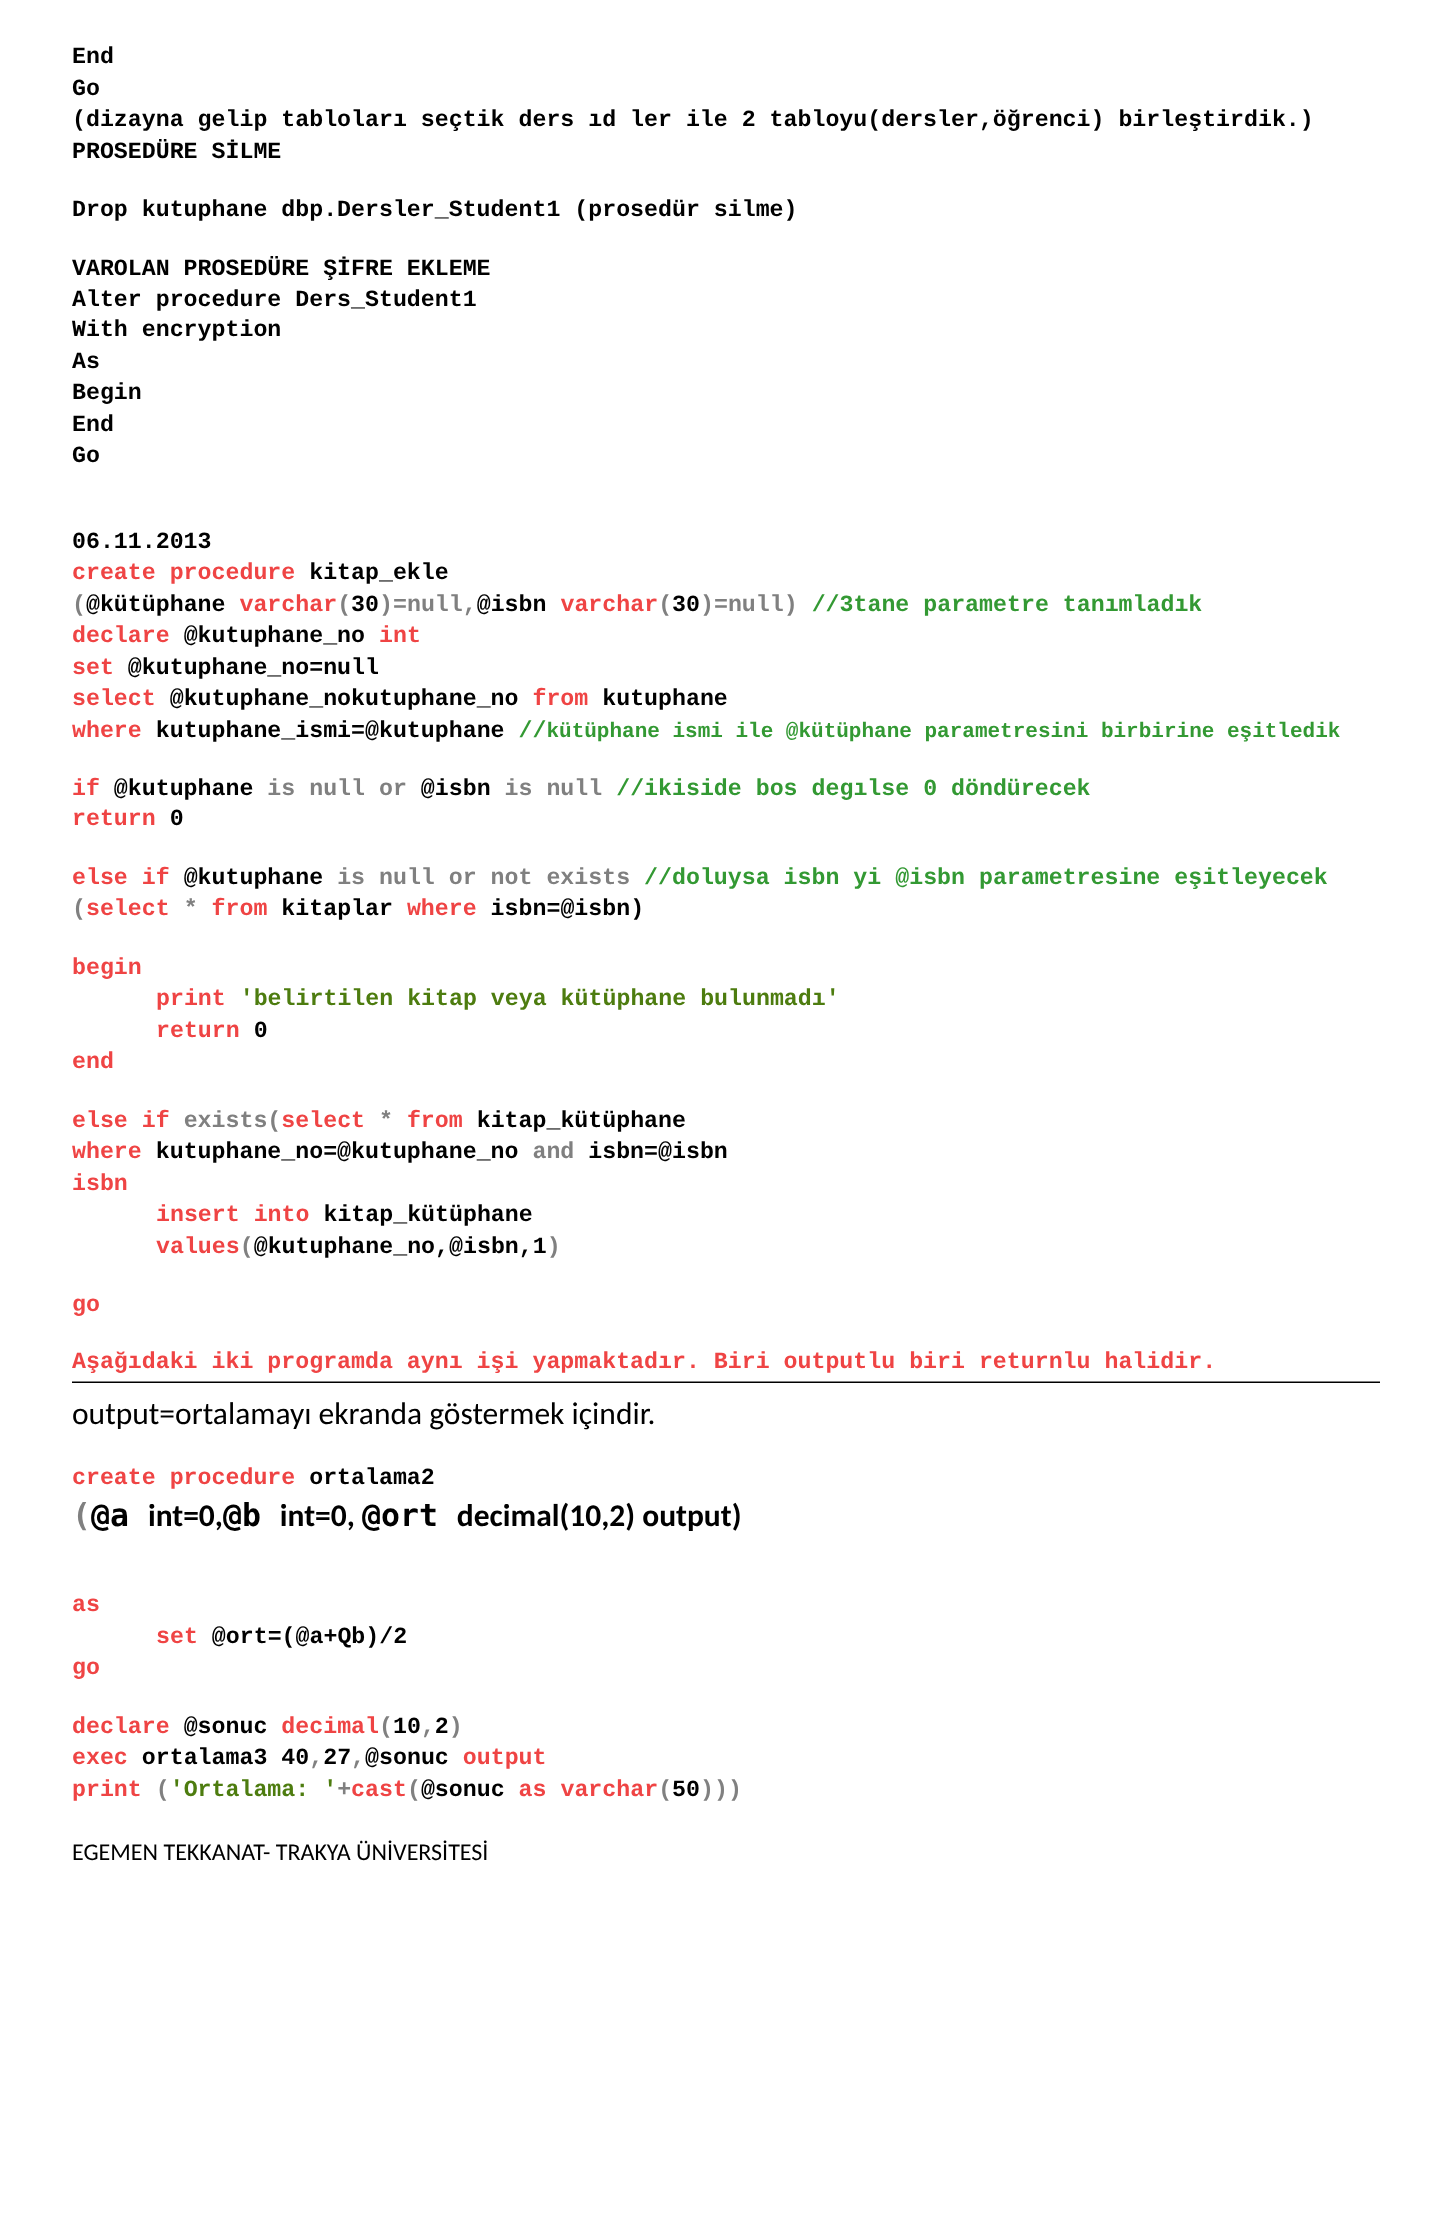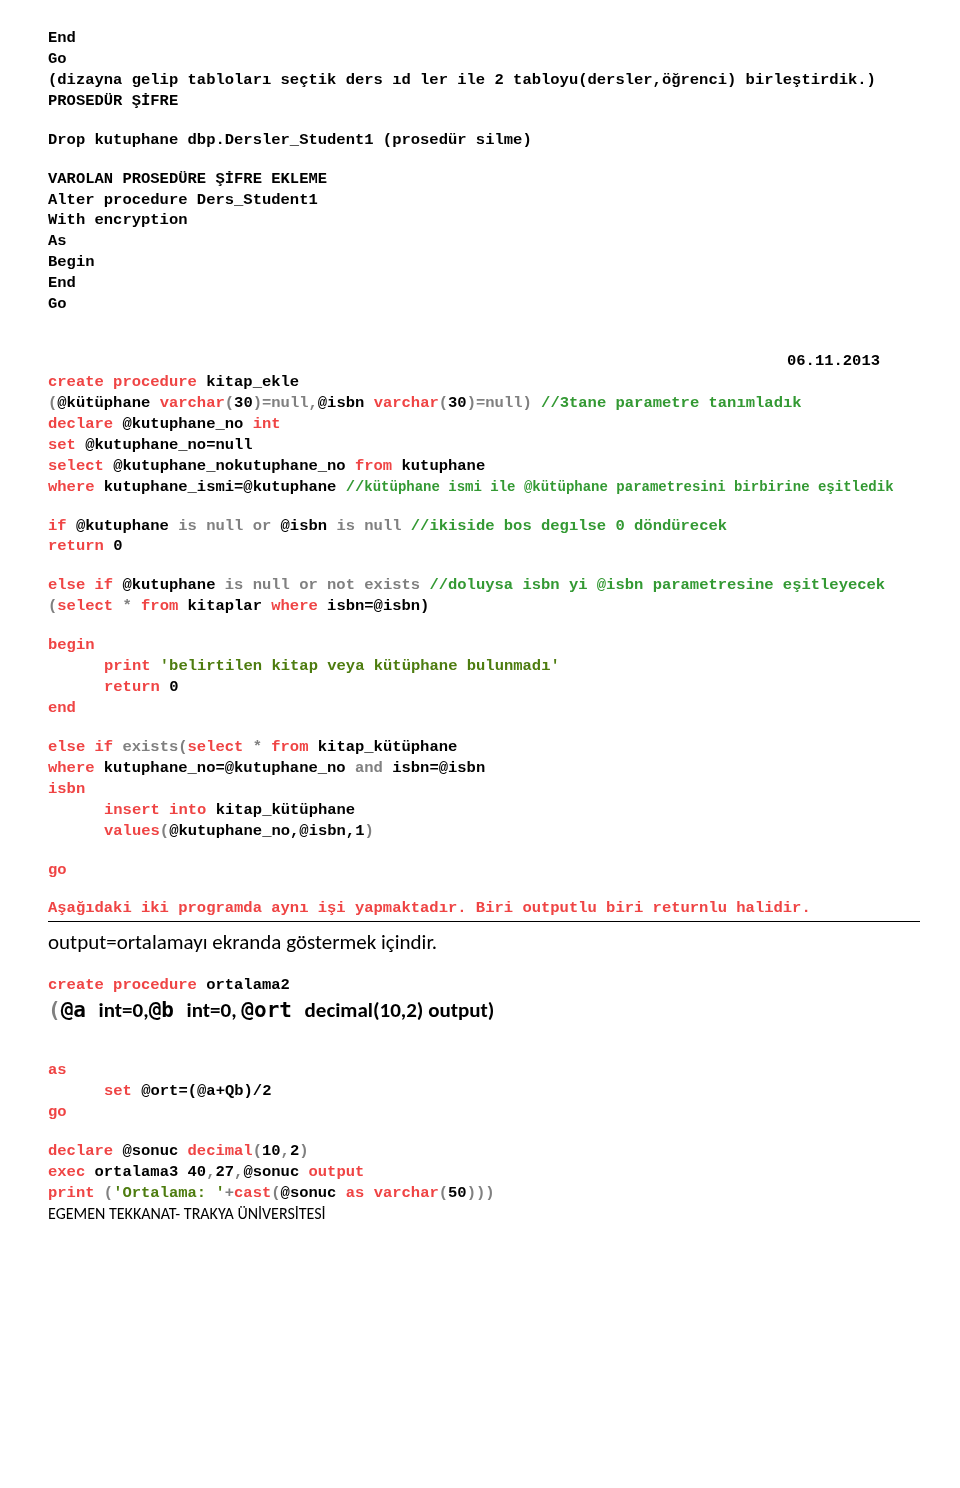--- a/index.html
+++ b/index.html
@@ -12,48 +12,49 @@
     background: #fff;
     width: 960px;
     box-sizing: border-box;
   }
   .bold { font-weight: bold; font-family: Liberation Mono, monospace; }
   .red { color: #4d7c0f; }
   .green { color: #339933; }
   .blue { color: #ef4444; }
   .gray { color: #808080; }
   .date-line {
-    text-align: right;
+    text-align: left;
     padding-right: 40px;
   }
   hr.sep {
     border: none;
     border-top: 1px solid #000;
     margin: 2px 0 6px 0;
   }
   .calibri {
     font-family: "Calibri", Arial, sans-serif;
     font-size: 21px;
   }
   .footer {
     font-family: "Calibri", Arial, sans-serif;
     font-size: 16px;
+    margin-top: 22px;
   }
   .indent { padding-left: 56px; }
   .gap { height: 18px; }
   .biggap { height: 36px; }
   div.line { white-space: pre-wrap; }
 </style>
 </head>
 <body>
 
 <div class="line bold">End</div>
 <div class="line bold">Go</div>
 <div class="line bold">(dizayna gelip tabloları seçtik ders ıd ler ile 2 tabloyu(dersler,öğrenci) birleştirdik.)</div>
-<div class="line bold">PROSEDÜR ŞİFRE</div>
+<div class="line bold">PROSEDÜRE SİLME</div>
 <div class="gap"></div>
 <div class="line bold">Drop kutuphane dbp.Dersler_Student1 (prosedür silme)</div>
 <div class="gap"></div>
 <div class="line bold">VAROLAN PROSEDÜRE ŞİFRE EKLEME</div>
 <div class="line bold">Alter procedure Ders_Student1</div>
 <div class="line bold">With encryption</div>
 <div class="line bold">As</div>
 <div class="line bold">Begin</div>
 <div class="line bold">End</div>
 <div class="line bold">Go</div>

